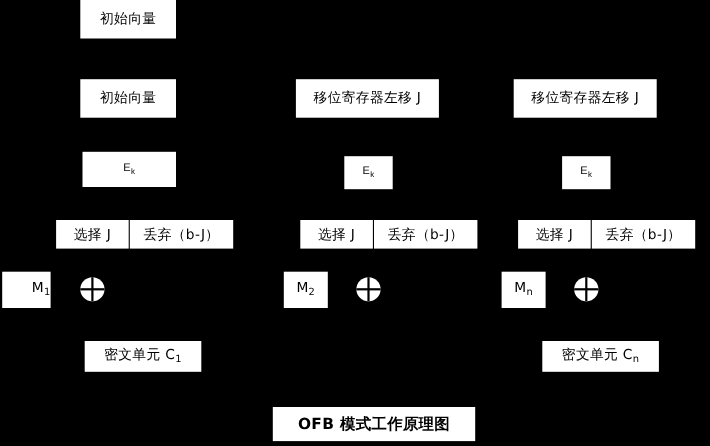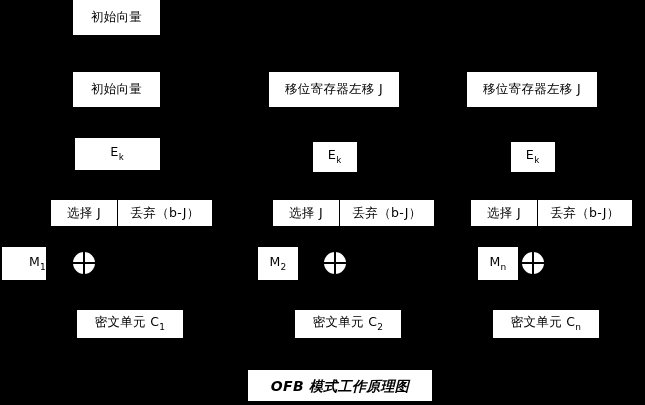--- a/index.html
+++ b/index.html
@@ -27,22 +27,22 @@
     font-size: 12px;
     line-height: 1;
     white-space: nowrap;
     letter-spacing: 0.3px;
   }
   .box.cjk {
     font-family: "DejaVu Sans", "Liberation Sans", sans-serif;
     font-size: 12.5px;
   }
   .box.serif {
-    font-family: Liberation Mono, monospace;
-    font-size: 13px;
+    font-family: Liberation Sans, sans-serif;
+    font-size: 10px;
   }
   .box.title {
     font-weight: bold;
     font-size: 14px;
     font-family: "DejaVu Sans", "Liberation Sans", sans-serif;
   }
   .sub {
     font-size: 0.72em;
     vertical-align: sub;
     line-height: 1;
@@ -138,58 +138,53 @@
     <span>
       <span>M</span><span class="sub">2</span>
     </span>
   </div>
 
   <div class="xor" style="left:324px; top:252px;">
     <span class="bar-h"></span>
     <span class="bar-v"></span>
   </div>
 
-  <div class="box cjk" style="left:295px; top:310px; width:106px; height:28px;">
-    <span>
-      <span>密文单元 C</span><span class="sub">2</span>
-    </span>
-  </div>
 
   <div class="box cjk" style="left:467px; top:72px; width:130px; height:35px;">
     <span>移位寄存器左移 J</span>
   </div>
 
   <div class="box serif" style="left:511px; top:142px; width:44px; height:30px;">
     <span>
       <span>E</span><span class="sub">k</span>
     </span>
   </div>
 
   <div class="box cjk" style="left:471px; top:200px; width:66px; height:26px;">
     <span>选择 J</span>
   </div>
 
   <div class="box cjk" style="left:538px; top:200px; width:94px; height:26px;">
     <span>丢弃（b-J）</span>
   </div>
 
-  <div class="box cjk" style="left:456px; top:247px; width:40px; height:33px;margin-left:22px;">
+  <div class="box cjk" style="left:456px; top:247px; width:40px; height:33px;">
     <span>
       <span>M</span><span class="sub">n</span>
     </span>
   </div>
 
   <div class="xor" style="left:522px; top:252px;">
     <span class="bar-h"></span>
     <span class="bar-v"></span>
   </div>
 
   <div class="box cjk" style="left:493px; top:310px; width:106px; height:28px;text-align:right;">
     <span>
       <span>密文单元 C</span><span class="sub">n</span>
     </span>
   </div>
 
-  <div class="box title" style="left:248px; top:370px; width:184px; height:31px;font-style:italic;">
+  <div class="box title" style="left:248px; top:370px; width:184px; height:31px;">
     <span>OFB 模式工作原理图</span>
   </div>
 
 </div>
 
 </body></html>

